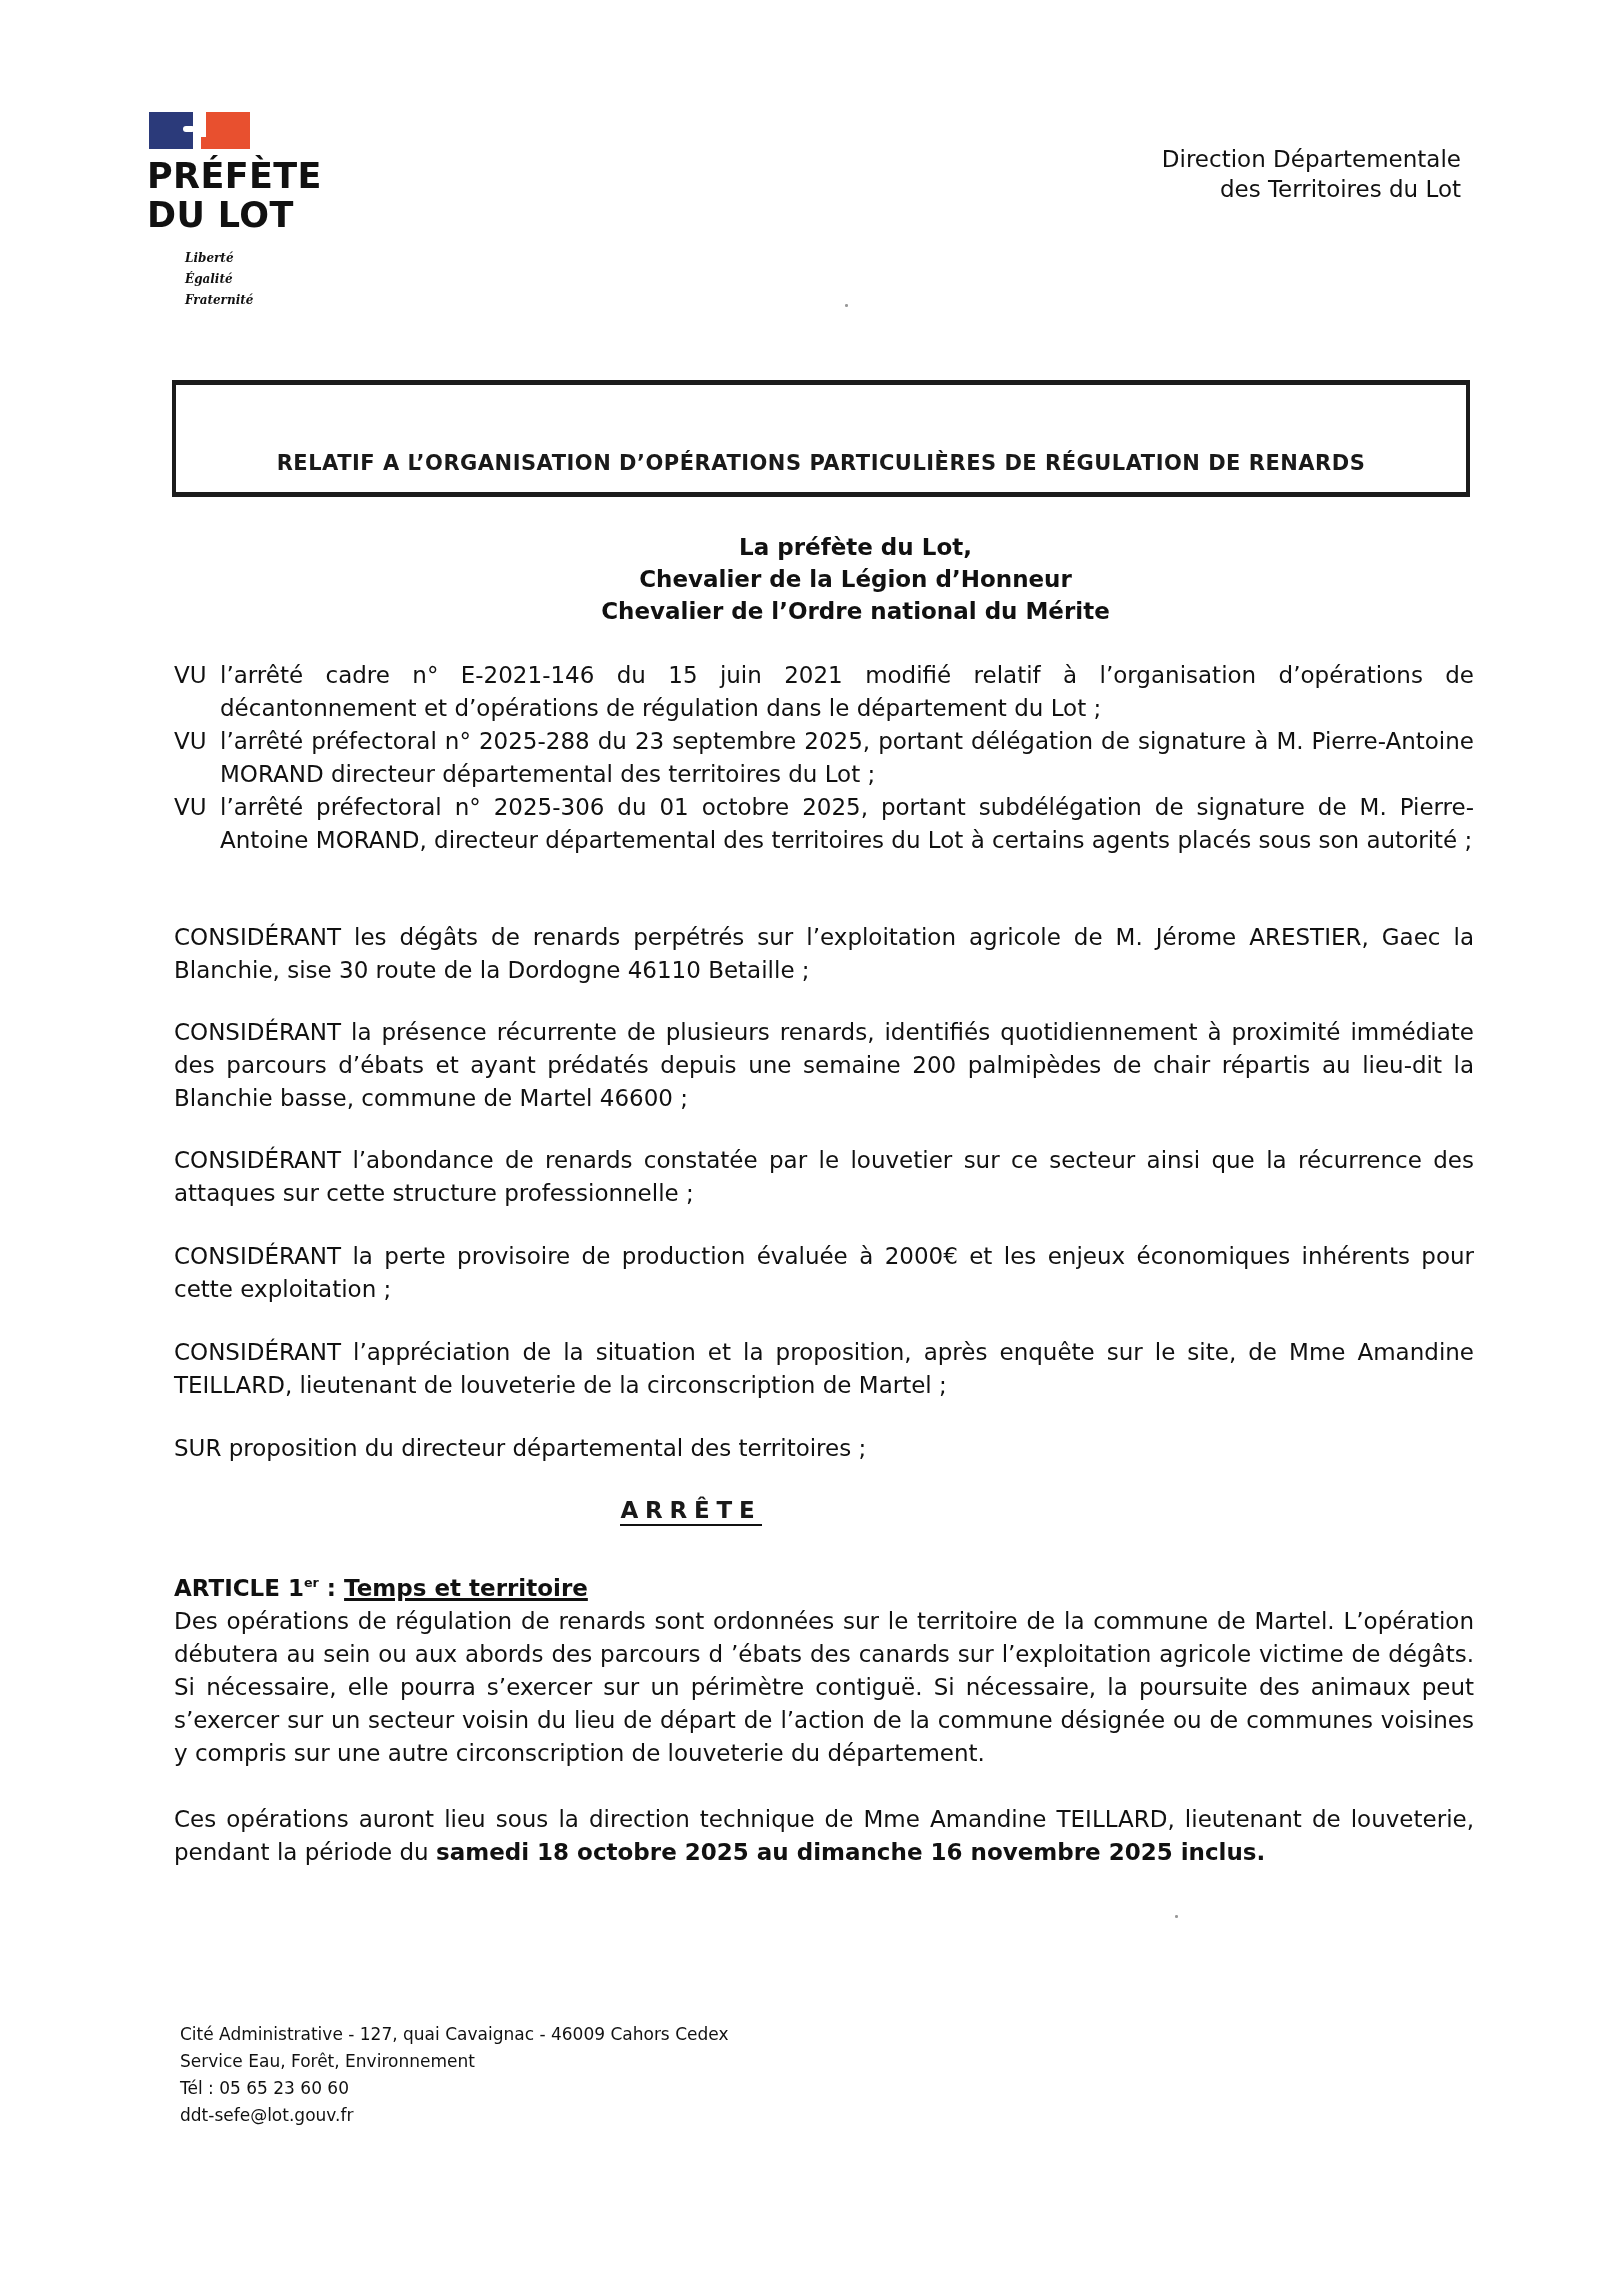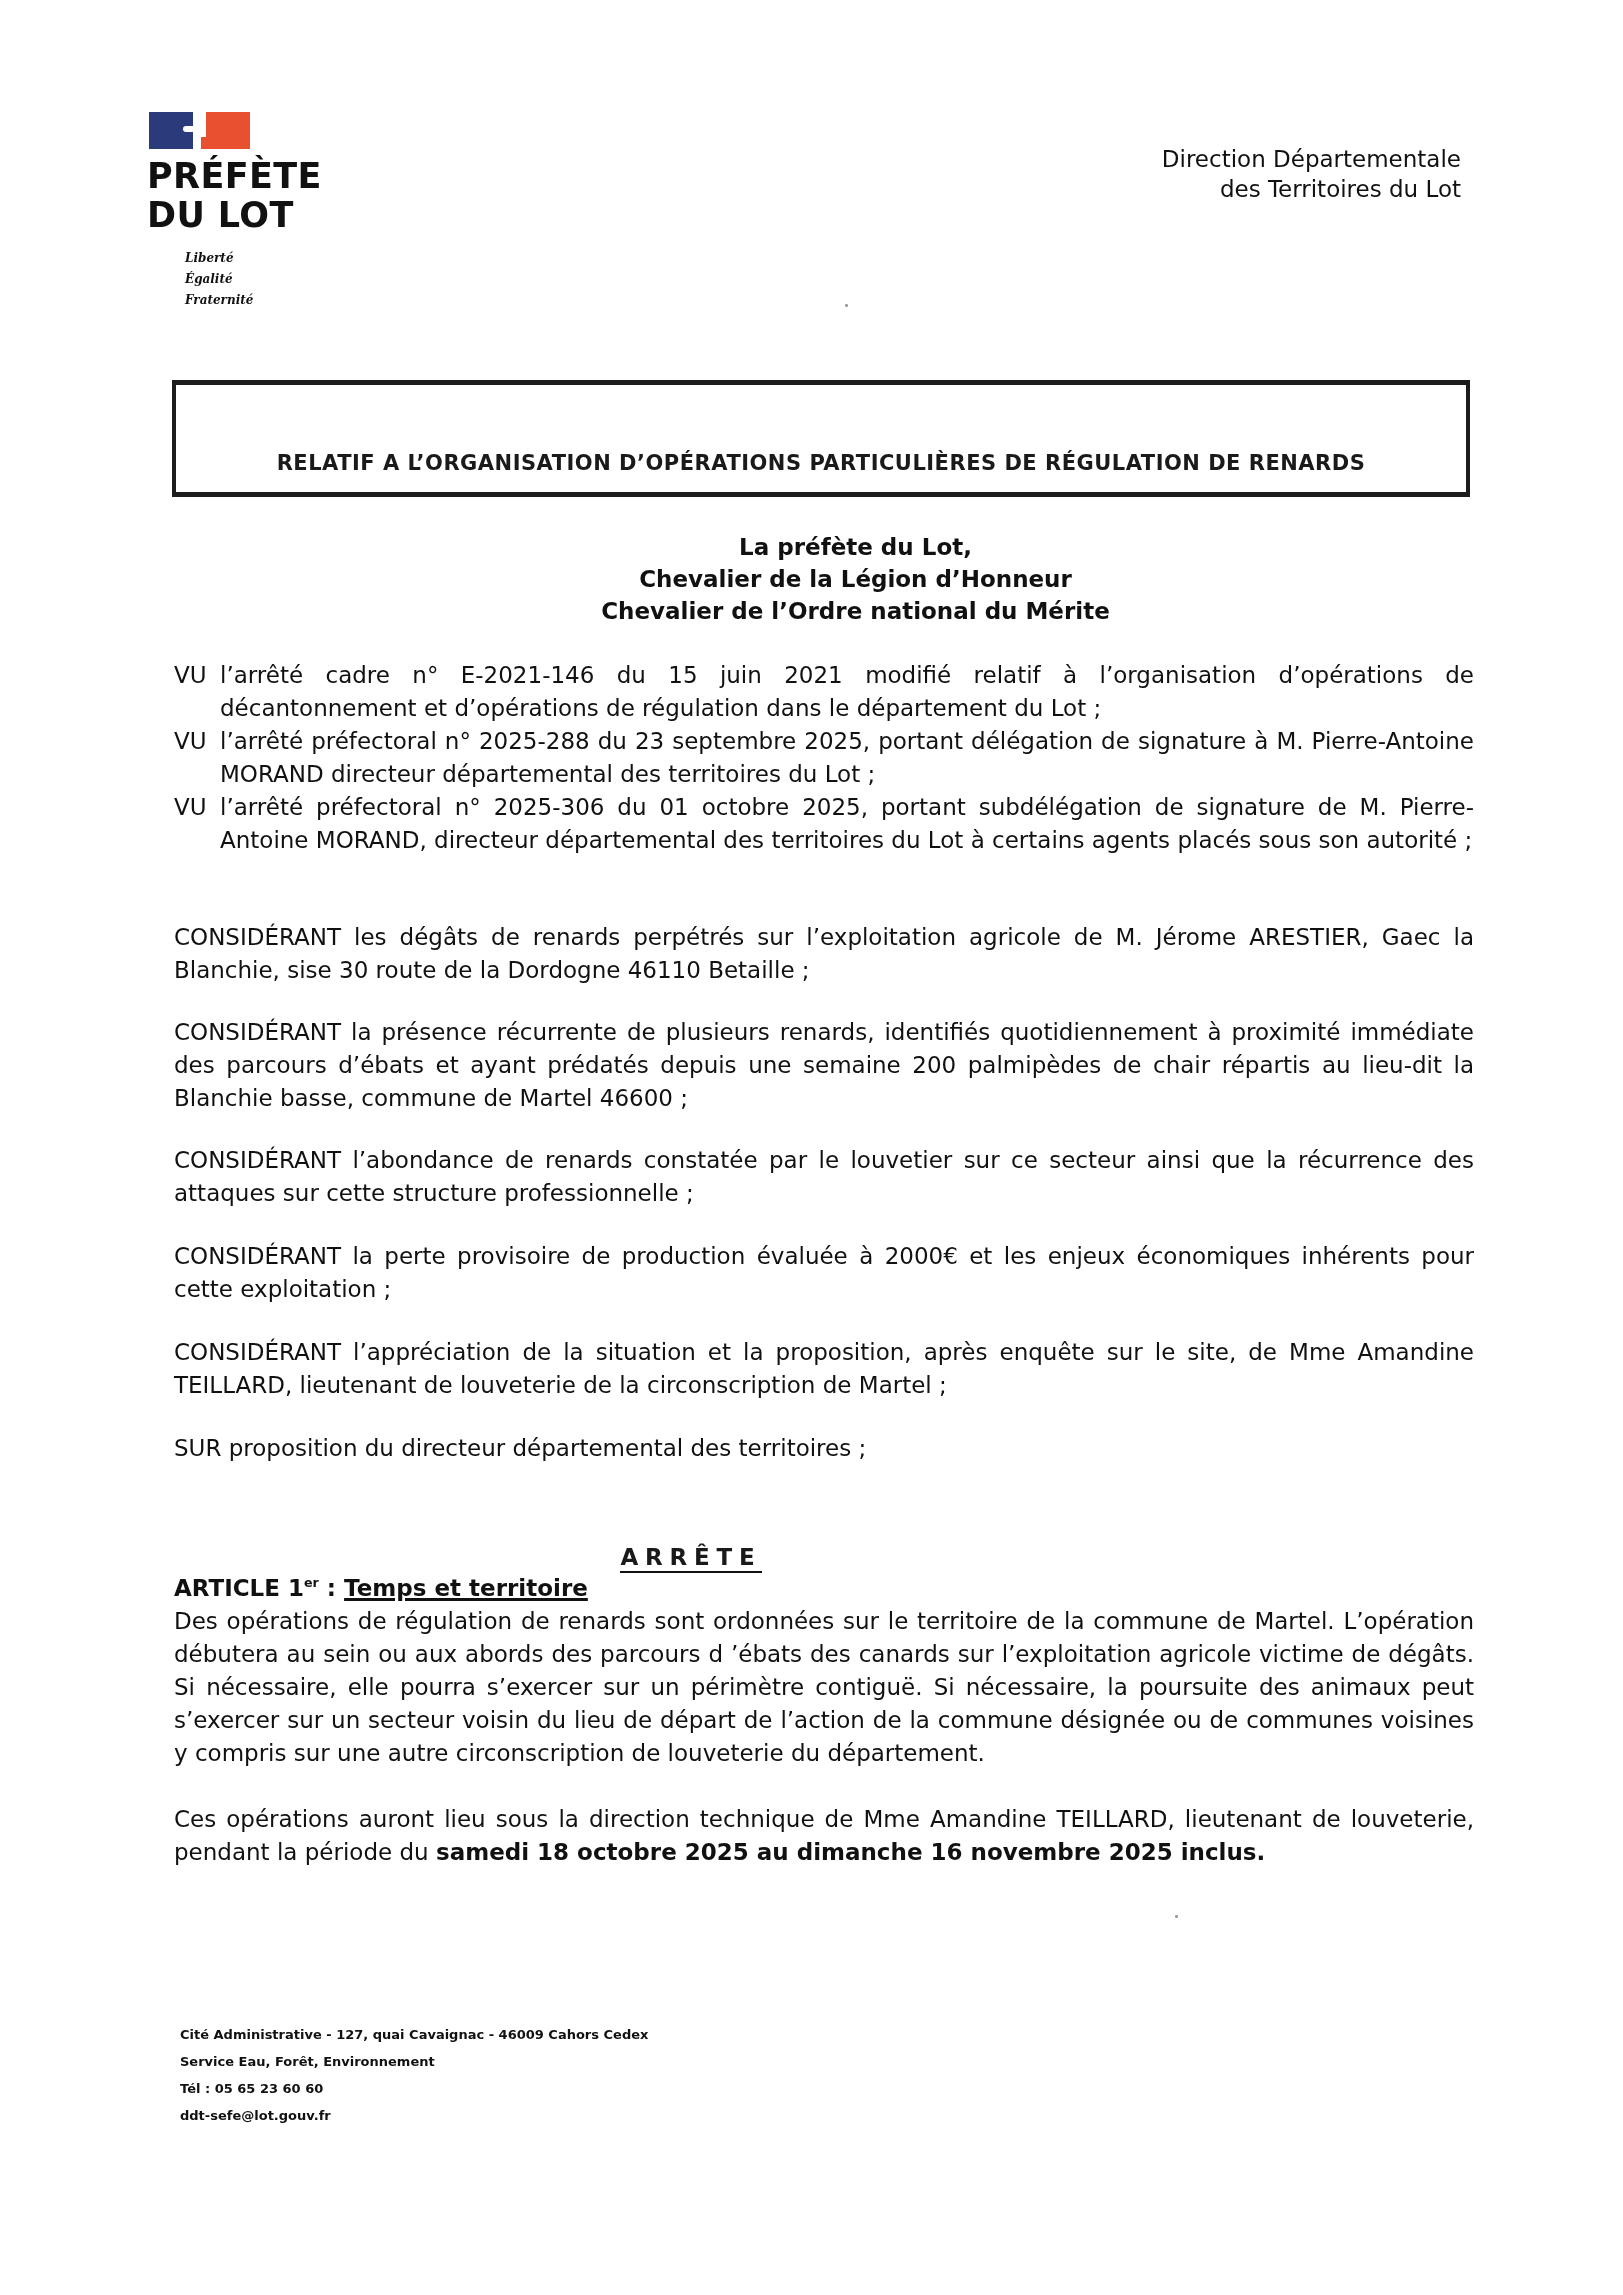--- a/index.html
+++ b/index.html
@@ -31,29 +31,29 @@
   .preamble { left: 0; width: 1623px; top: 531px; text-align: center; font-weight: bold;
               font-size: 23px; line-height: 32px; color:#111;padding-left:44px; }
 
   .body-text { left: 174px; width: 1300px; font-size: 23px; line-height: 33px; color: #111; }
   .justify { text-align: justify; text-align-last: left; }
 
   .vu-row { display: flex; }
   .vu-row .vu { width: 46px; flex: none; }
   .vu-row .txt { flex: 1; text-align: justify; text-align-last: left; }
 
-  .arrete-heading { left: 0; width: 1382px; top: 1544px; text-align: center; font-weight: bold;
+  .arrete-heading { left: 0; width: 1382px; top: 1497px; text-align: center; font-weight: bold;
                     font-size: 23px; letter-spacing: 6.8px; }
   .arrete-heading span { border-bottom: 2.5px solid #111; padding-bottom: 0.8px; }
 
   .article-title { font-weight: bold; }
   .article-title sup { font-size: 12.7px; }
   .article-title .u { text-decoration: underline; text-decoration-thickness: 2.5px; }
 
-  .footer { left: 180px; top: 2021px; font-size: 13px; line-height: 27px; color:#111;font-weight:bold; }
+  .footer { left: 180px; top: 2021px; font-size: 17px; line-height: 27px; color:#111; }
 
   .speck { width: 2.5px; height: 2.5px; background: #999; border-radius: 50%; }
 </style>
 </head>
 <body>
 
 <div class="abs flag">
   <div class="blue"></div>
   <div class="red"></div>
 </div>

